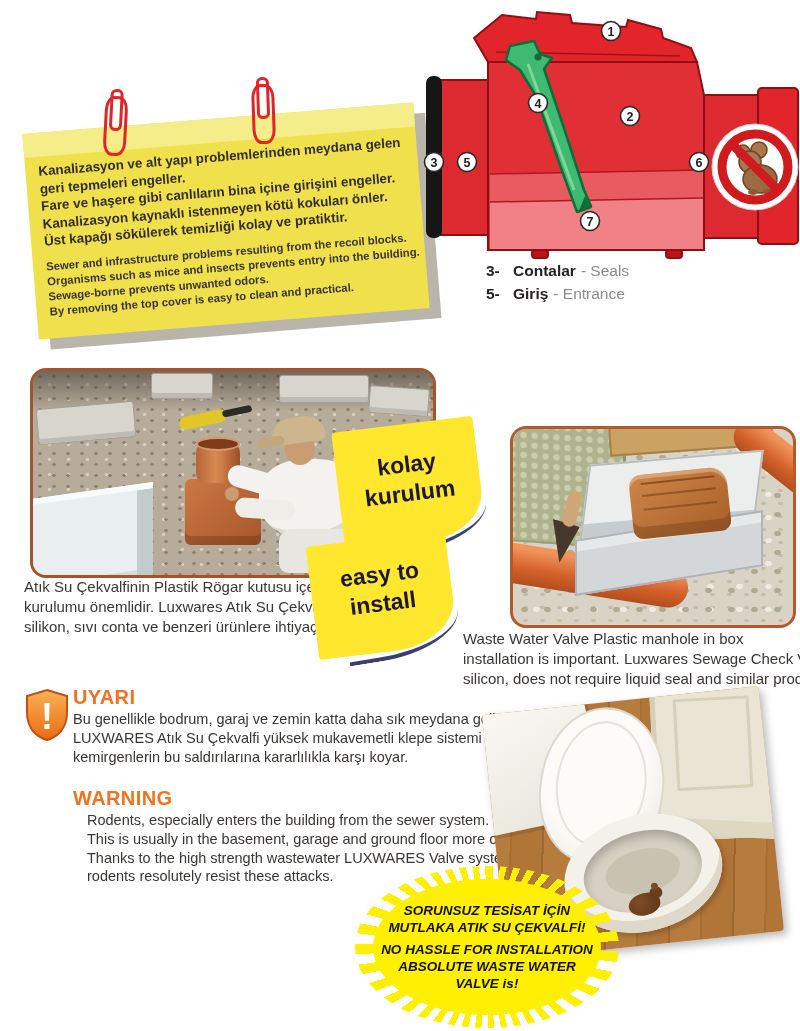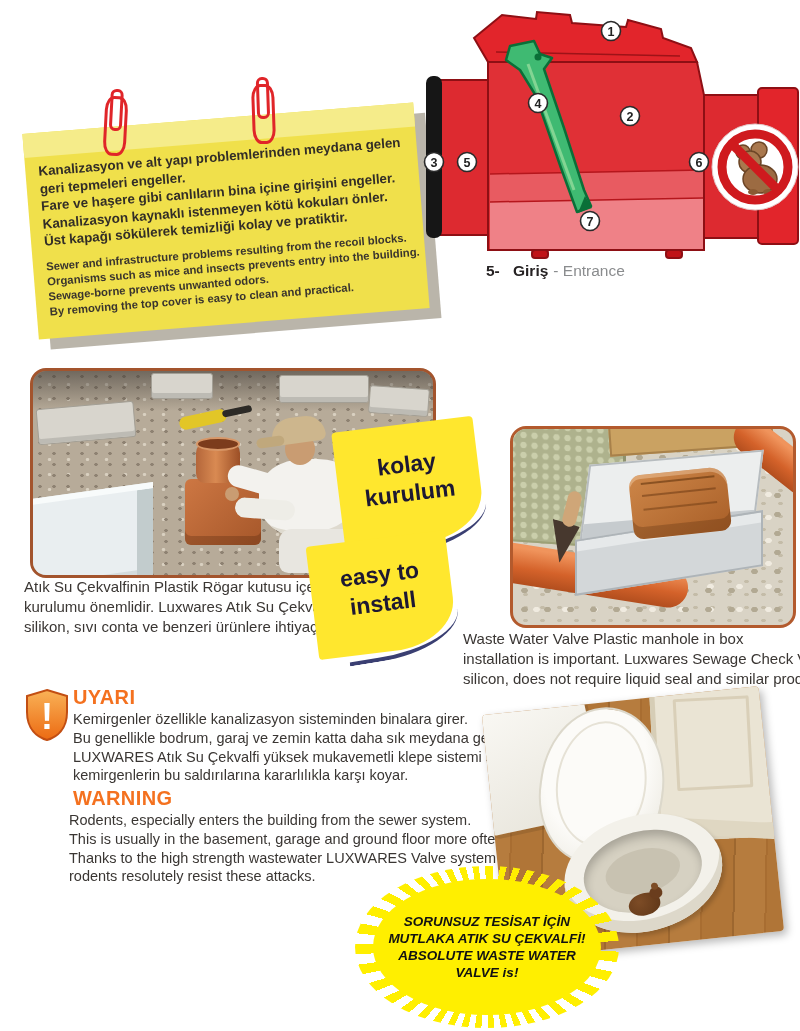--- a/index.html
+++ b/index.html
@@ -148,21 +148,21 @@
   .cap-right { position:absolute; left:463px; top:629px; }
 
   
   .shield { position:absolute; left:24px; top:688px; width:46px; height:54px; }
   .h-or { position:absolute; color:#f4711f; font-weight:bold; font-size:20px; letter-spacing:.4px; }
   .uyari-title { left:73px; top:686px; }
   .warn-title { left:73px; top:787px; }
   .body-txt { position:absolute; }
   .body-txt div { font-size:14.5px; line-height:18.8px; color:#3a3633; white-space:nowrap; }
   .uyari-body { left:73px; top:710px; }
-  .warn-body { left:69px; top:811px; }
+  .warn-body { left:87px; top:811px; }
 
   
   .star { position:absolute; left:355px; top:866px; width:264px; height:162px; z-index:6; }
   .star-spikes { position:absolute; inset:0; border-radius:50%;
     background:repeating-conic-gradient(#ffef00 0deg 4.6deg, rgba(255,255,255,0) 4.6deg 9.2deg); }
   .star-core { position:absolute; left:7%; top:8%; width:86%; height:84%; border-radius:50%; background:#ffef00; }
   .star-text { position:absolute; inset:0; display:flex; flex-direction:column; justify-content:center;
     align-items:center; text-align:center; font-weight:bold; font-style:italic; color:#121212; }
   .star-text div { font-size:13.5px; line-height:17px; white-space:nowrap; }
   .star-gap { margin-top:5px; }
@@ -246,20 +246,21 @@
       <circle cx="57" cy="162" r="9.5" fill="#fff" stroke="#2a2a2a" stroke-width="1.6"></circle>
       <text x="57" y="166.5">5</text>
       <circle cx="289" cy="162" r="9.5" fill="#fff" stroke="#2a2a2a" stroke-width="1.6"></circle>
       <text x="289" y="166.5">6</text>
       <circle cx="180" cy="221" r="9.5" fill="#fff" stroke="#2a2a2a" stroke-width="1.6"></circle>
       <text x="180" y="225.5">7</text>
     </g>
   </svg>
 
   <div class="parts">
+    <div class="part-row"><span class="pnum">3-</span><span class="ptr">Contalar</span><span class="pen">- Seals</span></div>
     <div class="part-row"><span class="pnum">5-</span><span class="ptr">Giriş</span><span class="pen">- Entrance</span></div>
   </div>
 
   <div class="photo ph-border photo1">
     <div class="abs p1-shade"></div>
     <div class="abs p1-block p1-b1"></div>
     <div class="abs p1-block p1-b2"></div>
     <div class="abs p1-block p1-b3"></div>
     <div class="abs p1-block p1-b4"></div>
     <div class="abs p1-box"></div>
@@ -312,21 +313,20 @@
       <linearGradient id="shg" x1="0" y1="0" x2="0" y2="1">
         <stop offset="0" stop-color="#f9b257"></stop>
           <stop offset="1" stop-color="#ec6a12"></stop>
       </linearGradient>
     </defs>
     <path d="M23 2 L43 8 V24 C43 41 33 49 23 52 C13 49 3 41 3 24 V8 Z" fill="url(#shg)" stroke="#c24e12" stroke-width="2"></path>
     <text x="23" y="41" text-anchor="middle" font-size="36" font-weight="bold" fill="#ffffff" font-family="Liberation Sans, sans-serif">!</text>
   </svg>
   <div class="h-or uyari-title">UYARI</div>
   <div class="body-txt uyari-body">
-    <div>Kemirgenler özellikle kanalizasyon sisteminden binalara girer.</div>
     <div>Bu genellikle bodrum, garaj ve zemin katta daha sık meydana gelir.</div>
     <div>LUXWARES Atık Su Çekvalfi yüksek mukavemetli klepe sistemi sayesinde</div>
     <div>kemirgenlerin bu saldırılarına kararlılıkla karşı koyar.</div>
   </div>
   <div class="h-or warn-title">WARNING</div>
   <div class="body-txt warn-body">
     <div>Rodents, especially enters the building from the sewer system.</div>
     <div>This is usually in the basement, garage and ground floor more often occurs.</div>
     <div>Thanks to the high strength wastewater LUXWARES Valve system klep</div>
     <div>rodents resolutely resist these attacks.</div>
@@ -340,18 +340,19 @@
     <div class="abs p3-bowl"></div>
     <div class="abs p3-mouse"></div>
   </div>
 
   <div class="star">
     <div class="star-spikes"></div>
     <div class="star-core"></div>
     <div class="star-text">
       <div>SORUNSUZ TESİSAT İÇİN</div>
       <div>MUTLAKA ATIK SU ÇEKVALFİ!</div>
+      <div class="star-gap">NO HASSLE FOR INSTALLATION</div>
       <div>ABSOLUTE WASTE WATER</div>
       <div>VALVE is!</div>
     </div>
   </div>
 
 </div>
 
 </body></html>

